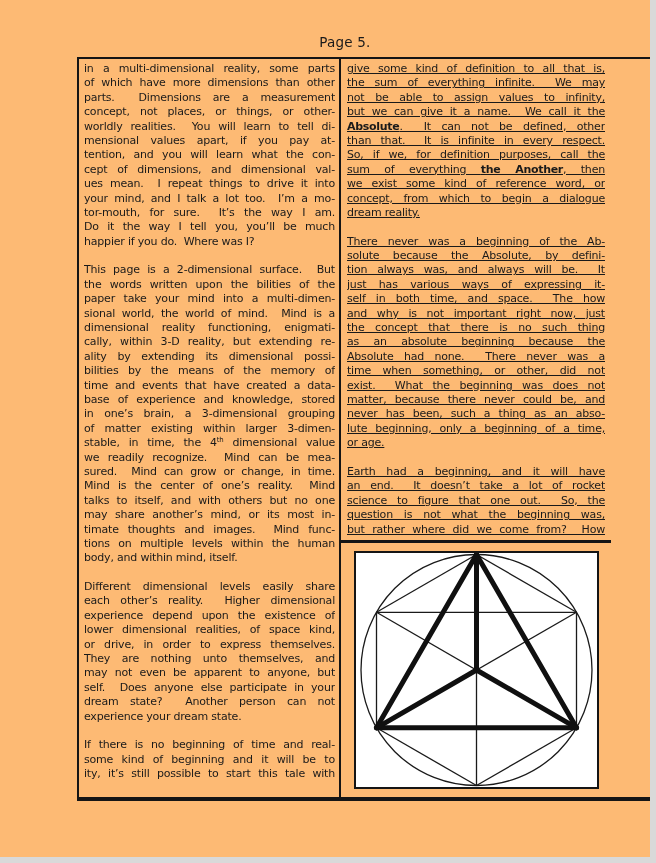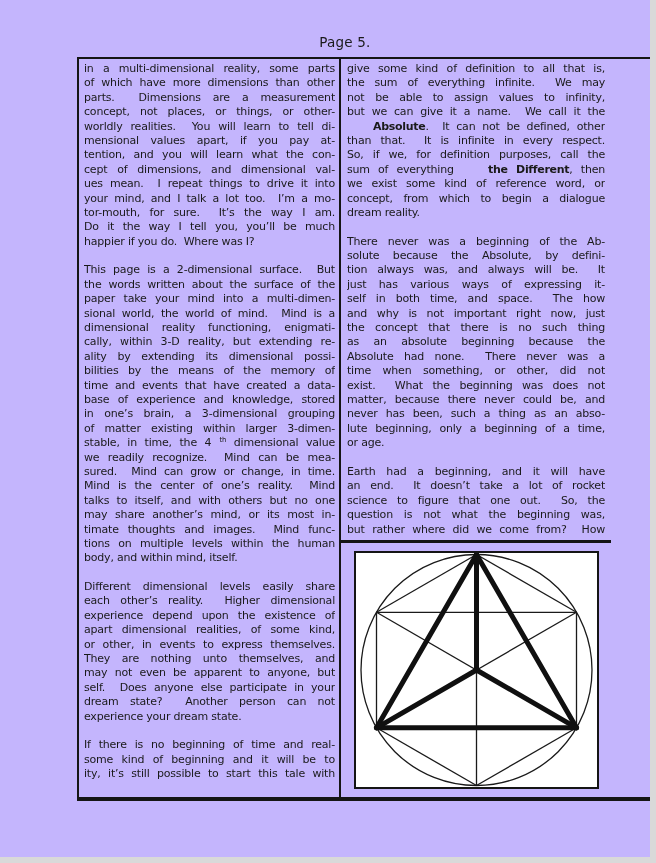--- a/index.html
+++ b/index.html
@@ -1,34 +1,34 @@
 <!DOCTYPE html>
 <html><head>
 <meta charset="utf-8">
 <style>
   html,body{margin:0;padding:0;background:#ffffff;}
-  .page{position:relative;width:656px;height:863px;background:#c4b5fd;overflow:hidden;
+  .page{position:relative;width:656px;height:863px;background:#fdba74;overflow:hidden;
         font-family:"DejaVu Sans","Liberation Sans",sans-serif;color:#1a1a1a;}
   .page-header{position:absolute;top:34px;left:77px;width:536px;text-align:center;
         font-size:13.5px;letter-spacing:.2px;}
   .content-box{position:absolute;left:77px;top:57px;width:624px;height:744px;
         border:2px solid #151515;border-bottom-width:4px;box-sizing:border-box;}
   .divider{position:absolute;left:260px;top:0;width:2px;height:100%;background:#151515;}
   .col{position:absolute;top:0;height:100%;box-sizing:border-box;}
   .col-left{left:0;width:260px;padding:3px 4px 0 5px;}
   .col-right{left:262px;width:270px;padding:0;}
   .coltext{font-size:11px;letter-spacing:-0.2px;}
-  .col-right .coltext{padding:3px 6px 0 6px;}
+  .col-right .coltext{padding:3px 6px 0 6px;text-decoration:underline;}
   .jline{height:14.4px;line-height:14.4px;text-align:justify;text-align-last:justify;
         text-justify:inter-word;overflow:hidden;}
   .jline.endline{text-align-last:left;}
   .para{margin-bottom:14.4px;}
   .para:last-child{margin-bottom:0;}
-  .jline b{font-weight:bold;letter-spacing:-0.3px;margin-left:26px;}
-  .jline sup{font-size:7px;line-height:0;vertical-align:4px;padding-left:8px;}
+  .jline b{font-weight:bold;letter-spacing:-0.3px;}
+  .jline sup{font-size:7px;line-height:0;vertical-align:4px;}
   .rule{margin-top:3px;width:100%;height:3px;background:#151515;}
   .figure-box{margin:8px auto 0 auto;width:245px;height:238px;border:2px solid #151515;
         box-sizing:border-box;background:#fff;}
   .figure-box svg{display:block;}
   .thin{stroke:#1a1a1a;stroke-width:1.3;fill:none;}
   .thick{stroke:#101010;stroke-width:5;fill:none;stroke-linecap:round;}
   .scan-edge-right{position:absolute;right:0;top:0;width:6px;height:100%;background:#d9d9d9;}
   .scan-edge-bottom{position:absolute;left:0;bottom:0;width:100%;height:6px;background:#d9d9d9;}
 </style>
 </head>
@@ -52,21 +52,21 @@
             <div class="jline">tention, and you will learn what the con-</div>
             <div class="jline">cept of dimensions, and dimensional val-</div>
             <div class="jline">ues mean.&nbsp; I repeat things to drive it into</div>
             <div class="jline">your mind, and I talk a lot too.&nbsp; I’m a mo-</div>
             <div class="jline">tor-mouth, for sure.&nbsp; It’s the way I am.</div>
             <div class="jline">Do it the way I tell you, you’ll be much</div>
             <div class="jline endline">happier if you do.&nbsp; Where was I?</div>
           </div>
           <div class="para">
             <div class="jline">This page is a 2-dimensional surface.&nbsp; But</div>
-            <div class="jline">the words written about the surface of the</div>
+            <div class="jline">the words written upon the bilities of the</div>
             <div class="jline">paper take your mind into a multi-dimen-</div>
             <div class="jline">sional world, the world of mind.&nbsp; Mind is a</div>
             <div class="jline">dimensional reality functioning, enigmati-</div>
             <div class="jline">cally, within 3-D reality, but extending re-</div>
             <div class="jline">ality by extending its dimensional possi-</div>
             <div class="jline">bilities by the means of the memory of</div>
             <div class="jline">time and events that have created a data-</div>
             <div class="jline">base of experience and knowledge, stored</div>
             <div class="jline">in one’s brain, a 3-dimensional grouping</div>
             <div class="jline">of matter existing within larger 3-dimen-</div>
@@ -77,22 +77,22 @@
             <div class="jline">talks to itself, and with others but no one</div>
             <div class="jline">may share another’s mind, or its most in-</div>
             <div class="jline">timate thoughts and images.&nbsp; Mind func-</div>
             <div class="jline">tions on multiple levels within the human</div>
             <div class="jline endline">body, and within mind, itself.</div>
           </div>
           <div class="para">
             <div class="jline">Different dimensional levels easily share</div>
             <div class="jline">each other’s reality.&nbsp; Higher dimensional</div>
             <div class="jline">experience depend upon the existence of</div>
-            <div class="jline">apart dimensional realities, of some kind,</div>
-            <div class="jline">or other, in events to express themselves.</div>
+            <div class="jline">lower dimensional realities, of space kind,</div>
+            <div class="jline">or drive, in order to express themselves.</div>
             <div class="jline">They are nothing unto themselves, and</div>
             <div class="jline">may not even be apparent to anyone, but</div>
             <div class="jline">self.&nbsp; Does anyone else participate in your</div>
             <div class="jline">dream state?&nbsp; Another person can not</div>
             <div class="jline endline">experience your dream state.</div>
           </div>
           <div class="para">
             <div class="jline">If there is no beginning of time and real-</div>
             <div class="jline">some kind of beginning and it will be to</div>
             <div class="jline">ity, it’s still possible to start this tale with</div>
@@ -105,21 +105,21 @@
     <div class="col col-right">
       <div class="coltext" id="col-right">
           <div class="para">
             <div class="jline">give some kind of definition to all that is,</div>
             <div class="jline">the sum of everything infinite.&nbsp; We may</div>
             <div class="jline">not be able to assign values to infinity,</div>
             <div class="jline">but we can give it a name.&nbsp; We call it the</div>
             <div class="jline"><b>Absolute</b>.&nbsp; It can not be defined, other</div>
             <div class="jline">than that.&nbsp; It is infinite in every respect.</div>
             <div class="jline">So, if we, for definition purposes, call the</div>
-            <div class="jline">sum of everything <b>the Different</b>, then</div>
+            <div class="jline">sum of everything <b>the Another</b>, then</div>
             <div class="jline">we exist some kind of reference word, or</div>
             <div class="jline">concept, from which to begin a dialogue</div>
             <div class="jline endline">dream reality.</div>
           </div>
           <div class="para">
             <div class="jline">There never was a beginning of the Ab-</div>
             <div class="jline">solute because the Absolute, by defini-</div>
             <div class="jline">tion always was, and always will be.&nbsp; It</div>
             <div class="jline">just has various ways of expressing it-</div>
             <div class="jline">self in both time, and space.&nbsp; The how</div>

